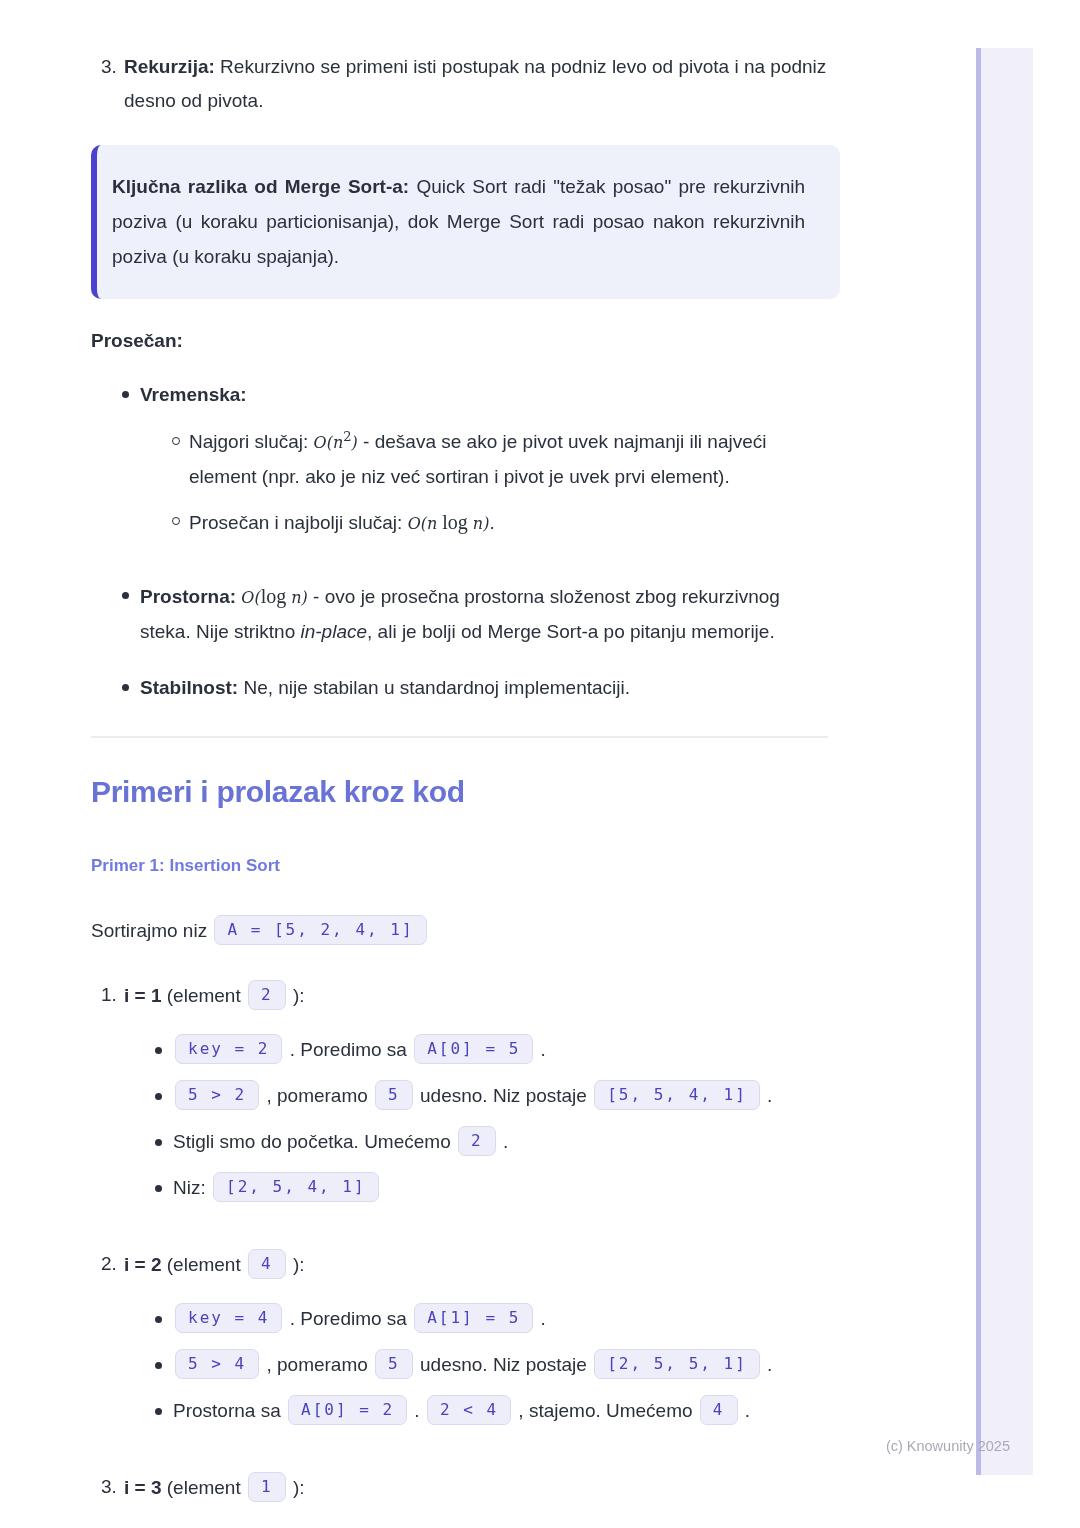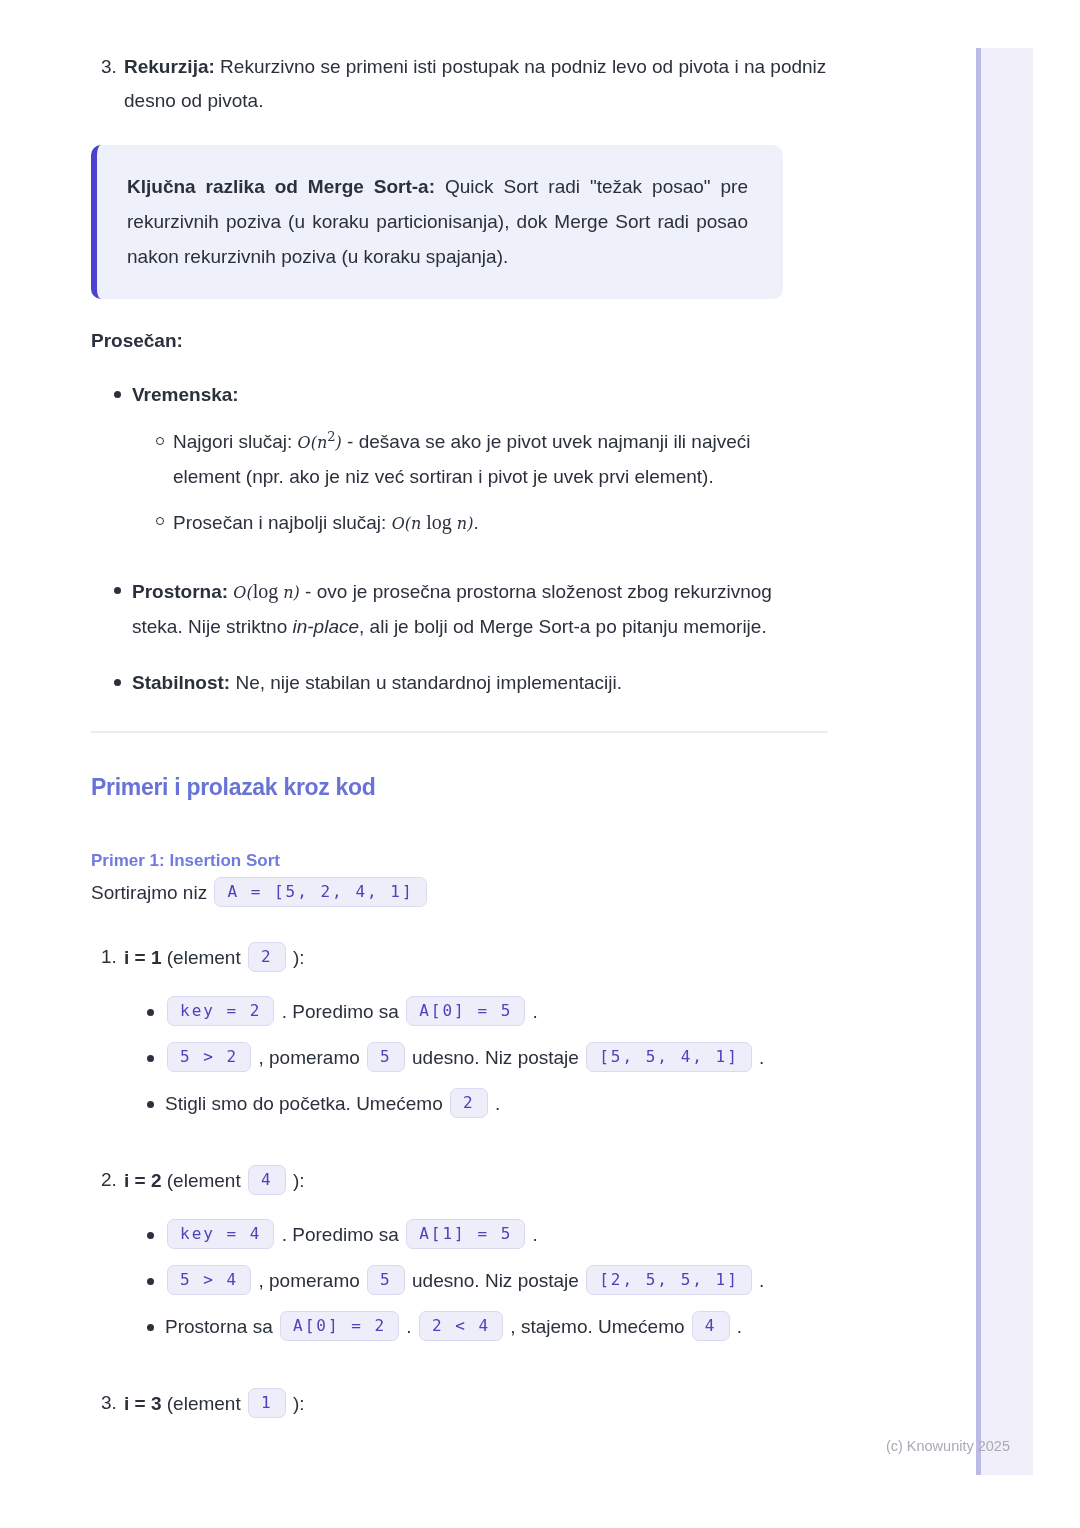--- a/index.html
+++ b/index.html
@@ -13,58 +13,58 @@
   p{margin:0}
 
   
   .num-row{display:flex;font-size:19px}
   .num{flex:none;width:33px;box-sizing:border-box;padding-left:10px;line-height:34px}
   .num-body{flex:1;line-height:34px}
 
   .intro{margin-top:50px}
 
   .callout{
-    margin-top:27px;width:692px;box-sizing:border-box;
+    margin-top:27px;width:749px;box-sizing:border-box;
     background:var(--callout-bg,#eef0fa);
     border-left:6px solid var(--callout-border,#4b42cf);
     border-radius:10px;
-    padding:24px 35px 25px 30px;
+    padding:24px 35px 25px 15px;
   }
   .callout p{font-size:19px;line-height:35px;text-align:justify}
 
   .bold-heading{margin-top:31px;font-size:19px;font-weight:700}
 
-  ul{list-style:none;margin:8px;padding:0}
+  ul{list-style:none;margin:16px;padding:0}
   .l1{margin-top:26px}
   .l1 > li{display:flex;margin-bottom:22px}
   .marker{flex:none;width:33px;box-sizing:border-box;padding-left:15px}
   .marker.dot::before{
     content:"";display:block;width:7px;height:7px;border-radius:50%;
     background:var(--text,#2a303c);margin-top:13px;
   }
   .marker.ring::before{
     content:"";display:block;width:6px;height:6px;border-radius:50%;
     background:transparent;border:1.7px solid var(--text,#2a303c);margin-top:12px;
   }
   .li-body{flex:1;font-size:19px;line-height:34px}
   .l2{margin-top:13px}
   .l2 > li{display:flex;margin-bottom:11px}
   .l2 .marker{padding-left:16px}
 
   hr.rule{border:none;border-top:2px solid var(--rule,#ececee);margin:31px 0 0;width:737px}
 
   h1.doc{
-    margin:37px 0 0;font-size:23px;line-height:34px;font-weight:700;
+    margin:37px 0 0;font-size:30px;line-height:34px;font-weight:700;
     letter-spacing:-0.3px;color:var(--heading-accent,#6973d6);
   }
   h2.doc{
     margin:43px 0 0;font-size:17px;line-height:28px;font-weight:700;
     color:var(--subheading-accent,#707ae0);
   }
-  .lead{font-size:19px;line-height:36px}
+  .lead{margin-top:33px;font-size:19px;line-height:36px}
 
   .step{margin-top:29px}
   .step-title{line-height:36px}
   .step-bullets{margin-top:20px;margin-bottom:4px}
   .step-bullets > li{display:flex;margin-bottom:14px}
   .step-bullets .li-body{line-height:32px}
 
   
   .run-text{}
   .run-bold{font-weight:700}
@@ -151,20 +151,24 @@
           <p class="li-body"><span class="chip">key = 2</span><span class="run-text"> . Poredimo sa </span><span class="chip">A[0] = 5</span><span class="run-text"> .</span></p>
         </li>
         <li>
           <span class="marker dot"></span>
           <p class="li-body"><span class="chip">5 &gt; 2</span><span class="run-text"> , pomeramo </span><span class="chip">5</span><span class="run-text"> udesno. Niz postaje </span><span class="chip">[5, 5, 4, 1]</span><span class="run-text"> .</span></p>
         </li>
         <li>
           <span class="marker dot"></span>
           <p class="li-body"><span class="run-text">Stigli smo do početka. Umećemo </span><span class="chip">2</span><span class="run-text"> .</span></p>
         </li>
+        <li>
+          <span class="marker dot"></span>
+          <p class="li-body"><span class="run-text">Niz: </span><span class="chip">[2, 5, 4, 1]</span></p>
+        </li>
       </ul>
     </div>
   </div>
 
   <div class="num-row step">
     <span class="num">2.</span>
     <div class="num-body">
       <p class="step-title"><span class="run-bold">i = 2</span><span class="run-text"> (element </span><span class="chip">4</span><span class="run-text"> ):</span></p>
       <ul class="step-bullets">
         <li>

